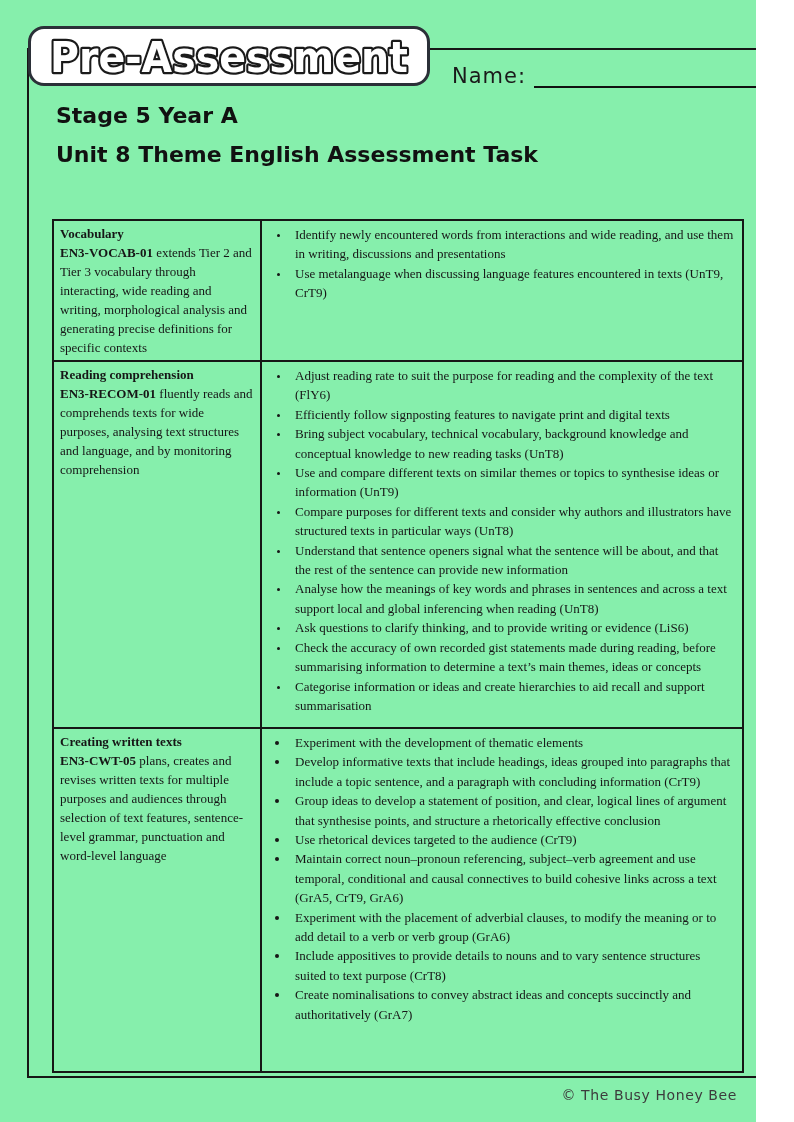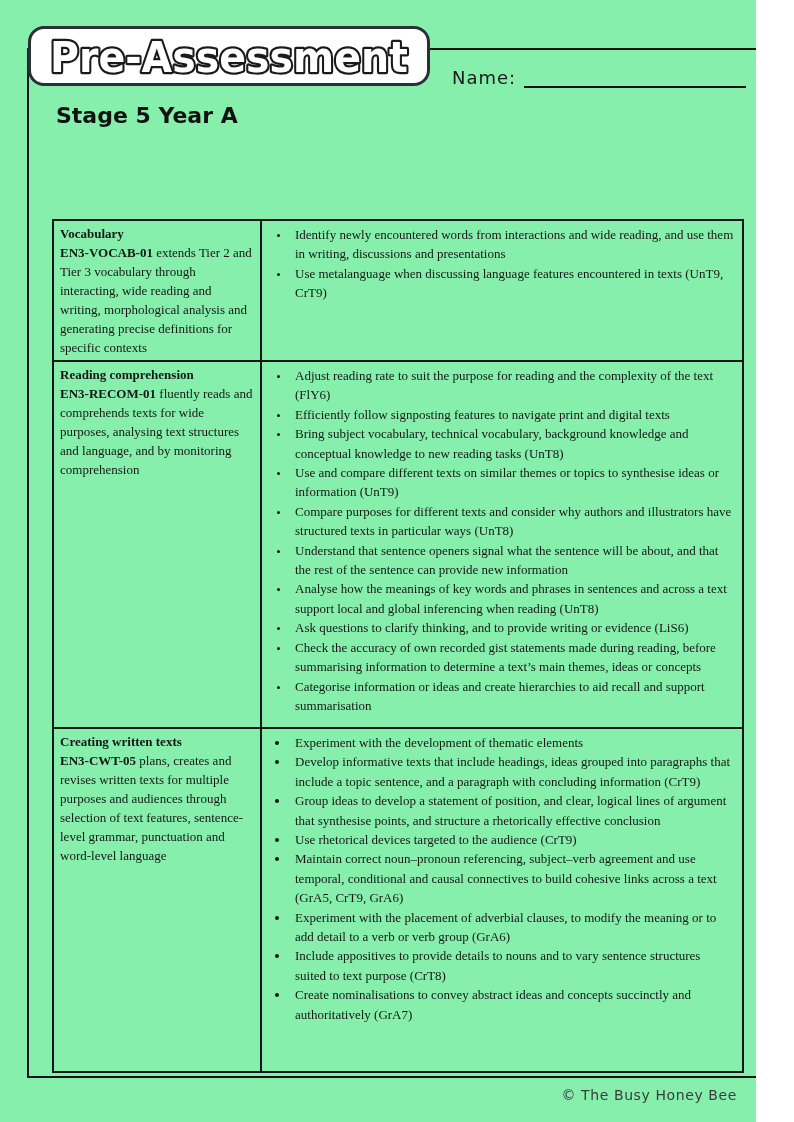--- a/index.html
+++ b/index.html
@@ -47,21 +47,21 @@
   
   .name-row {
     position: absolute;
     left: 452px; top: 63px;
     display: flex;
     align-items: flex-end;
     z-index: 3;
   }
   .name-label {
     font-family: "DejaVu Sans", sans-serif;
-    font-size: 18px;
+    font-size: 21px;
     letter-spacing: 1px;
     color: #1a1a1a;
   }
   .name-line {
     width: 222px;
     height: 25px;
     margin-left: 8px;
     border-bottom: 2.5px solid #111111;
   }
   
@@ -136,20 +136,21 @@
       <text x="193" y="43" text-anchor="middle" textLength="358" lengthAdjust="spacingAndGlyphs">Pre-Assessment</text>
     </svg>
   </div>
 
   <div class="name-row">
     <span class="name-label">Name:</span>
     <span class="name-line"></span>
   </div>
 
   <div class="h-stage">Stage 5 Year A</div>
+  <div class="h-unit">Unit 8 Theme English Assessment Task</div>
 
   <table class="outcomes">
     <tbody>
       <tr>
         <td class="cell-left" style="height:141px;">
           <span class="outcome-title">Vocabulary</span>
           <span class="outcome-body"><b>EN3-VOCAB-01</b> <span>extends Tier 2 and Tier 3 vocabulary through interacting, wide reading and writing, morphological analysis and generating precise definitions for specific contexts</span></span>
         </td>
         <td class="cell-right v-mid">
           <ul class="content-list dot-small">

